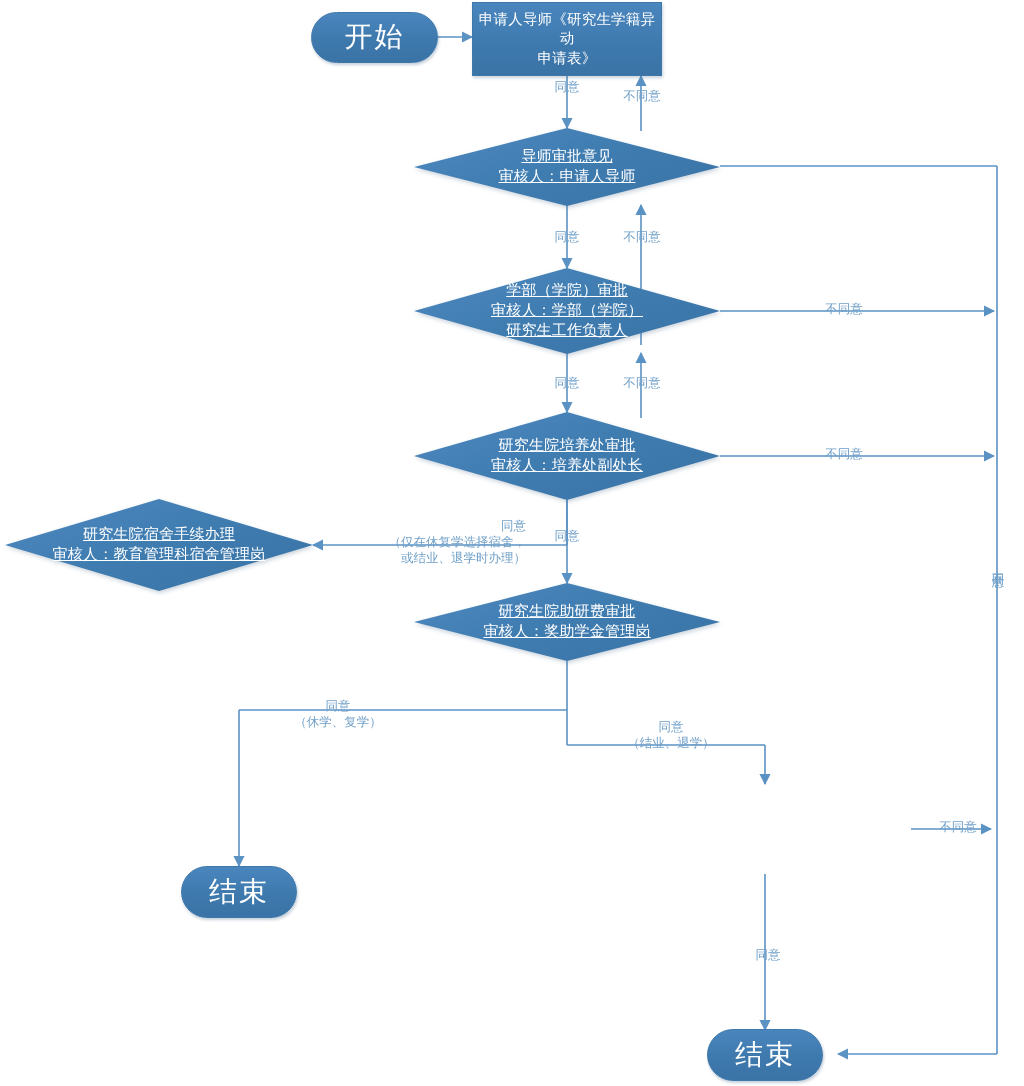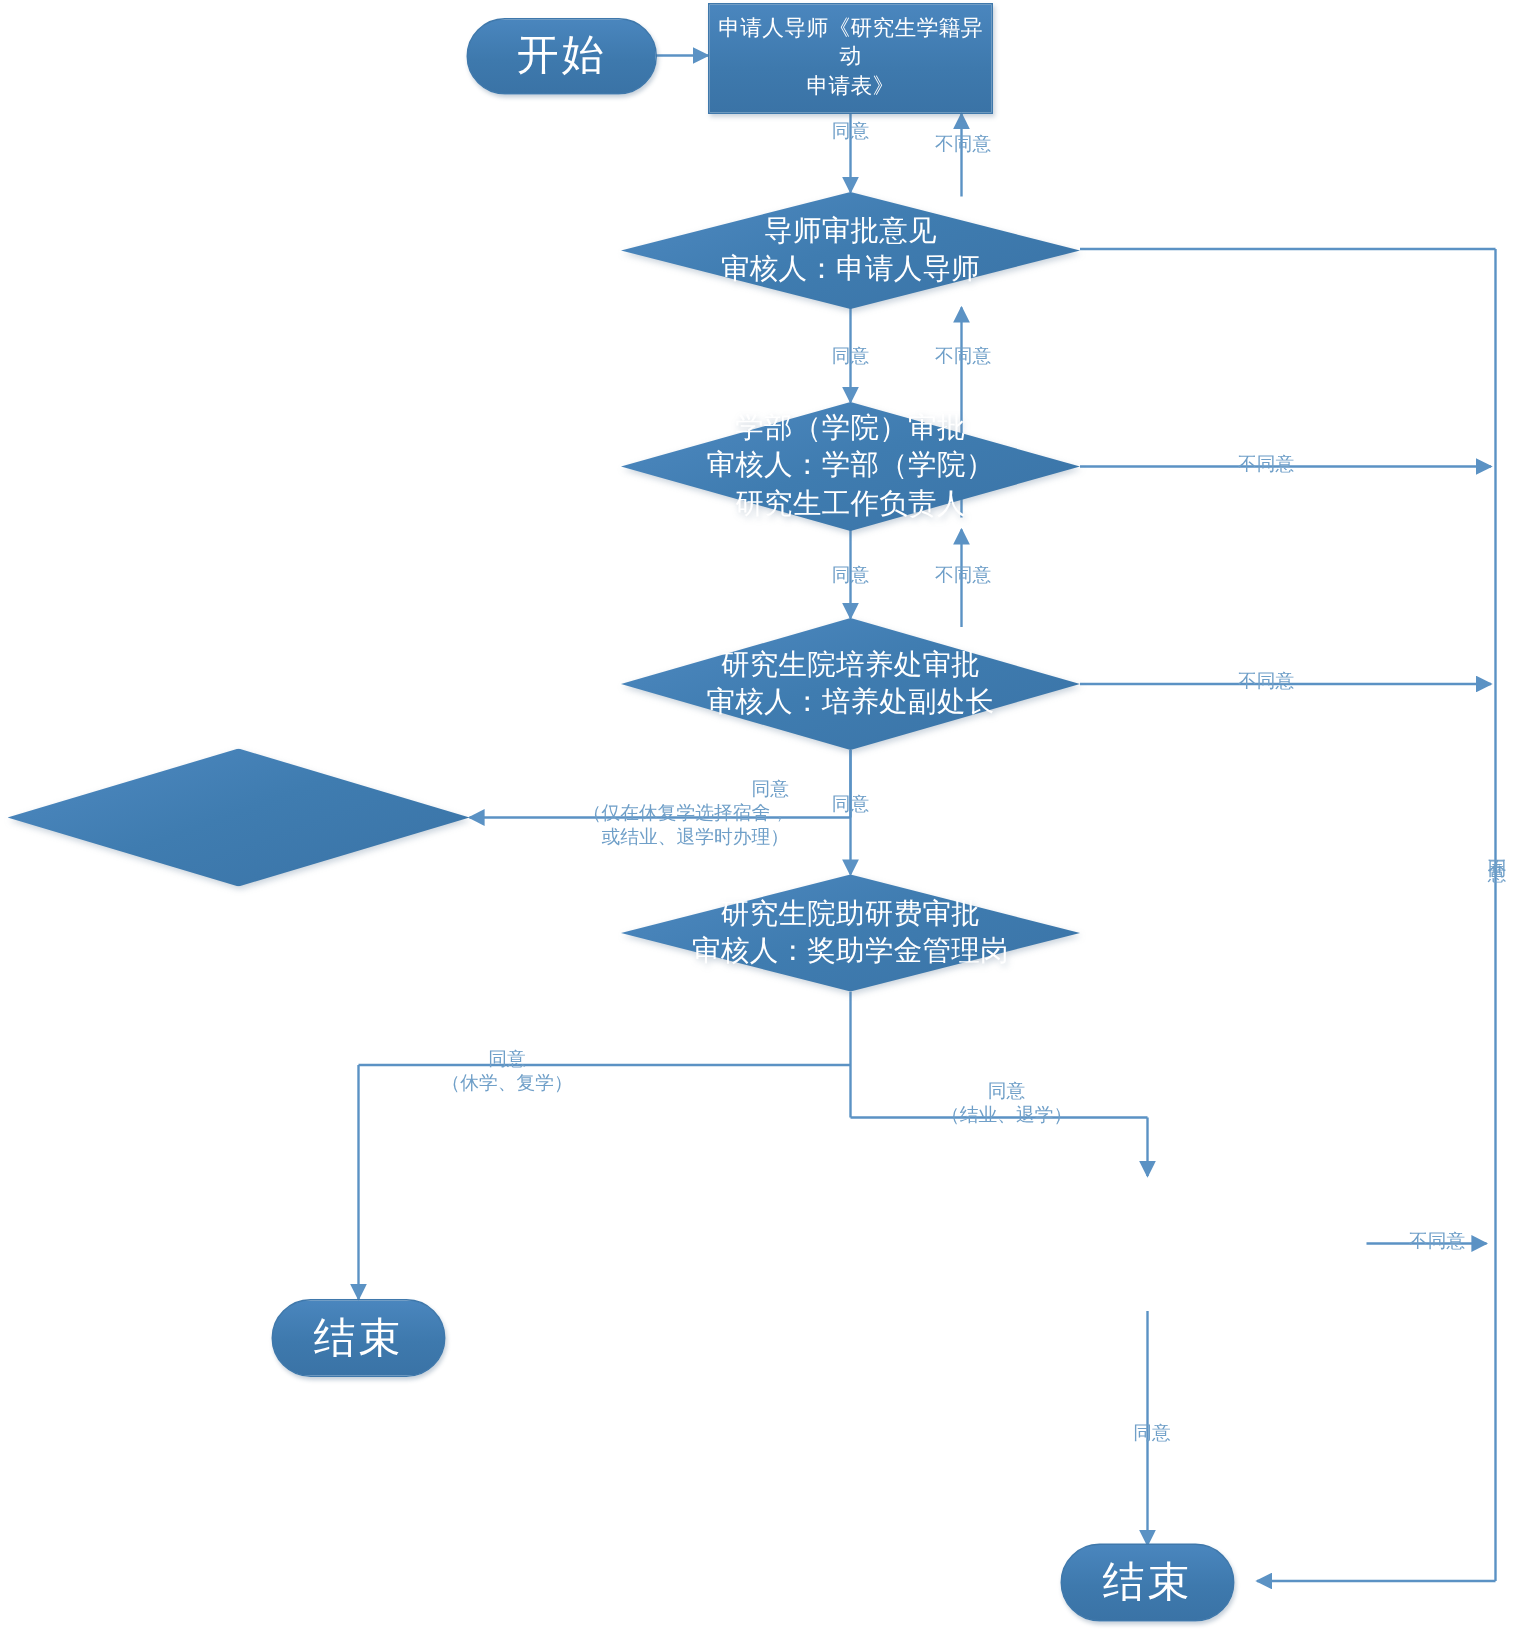--- a/index.html
+++ b/index.html
@@ -75,21 +75,22 @@
     top: 0;
     width: 100%;
     height: 100%;
     background: linear-gradient(160deg, #4f8ac2 0%, #3f7cb0 48%, #3a73a6 100%);
     clip-path: polygon(50% 0%, 100% 50%, 50% 100%, 0% 50%);
     z-index: 0;
   }
   .decision .label {
     position: relative;
     z-index: 1;
-    font-size: 19px;
+    font-size: 15px;
+    text-decoration: underline;
   }
 
   
   .edge-label {
     position: absolute;
     color: #6f9fc8;
     font-size: 12.5px;
     line-height: 1.28;
     text-align: center;
     white-space: pre-line;
@@ -183,20 +184,22 @@
   </div>
 
   <div class="node decision" style="left:414px; top:412px; width:306px; height:88px;">
     <span class="diamond-bg"></span>
     <span class="label">研究生院培养处审批
 审核人：培养处副处长</span>
   </div>
 
   <div class="node decision" style="left:5px; top:499px; width:308px; height:92px;">
     <span class="diamond-bg"></span>
+    <span class="label">研究生院宿舍手续办理
+审核人：教育管理科宿舍管理岗</span>
   </div>
 
   <div class="node decision" style="left:414px; top:583px; width:306px; height:78px;">
     <span class="diamond-bg"></span>
     <span class="label">研究生院助研费审批
 审核人：奖助学金管理岗</span>
   </div>
 
 
   <div class="node terminator" style="left:181px; top:866px; width:116px; height:52px;">

